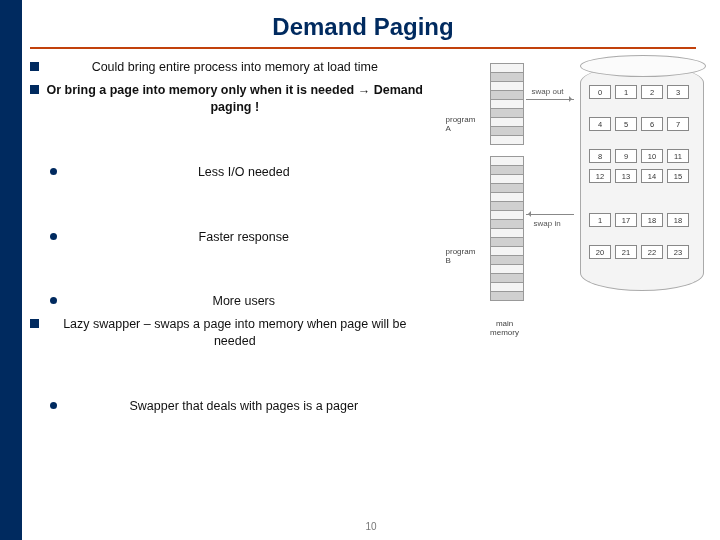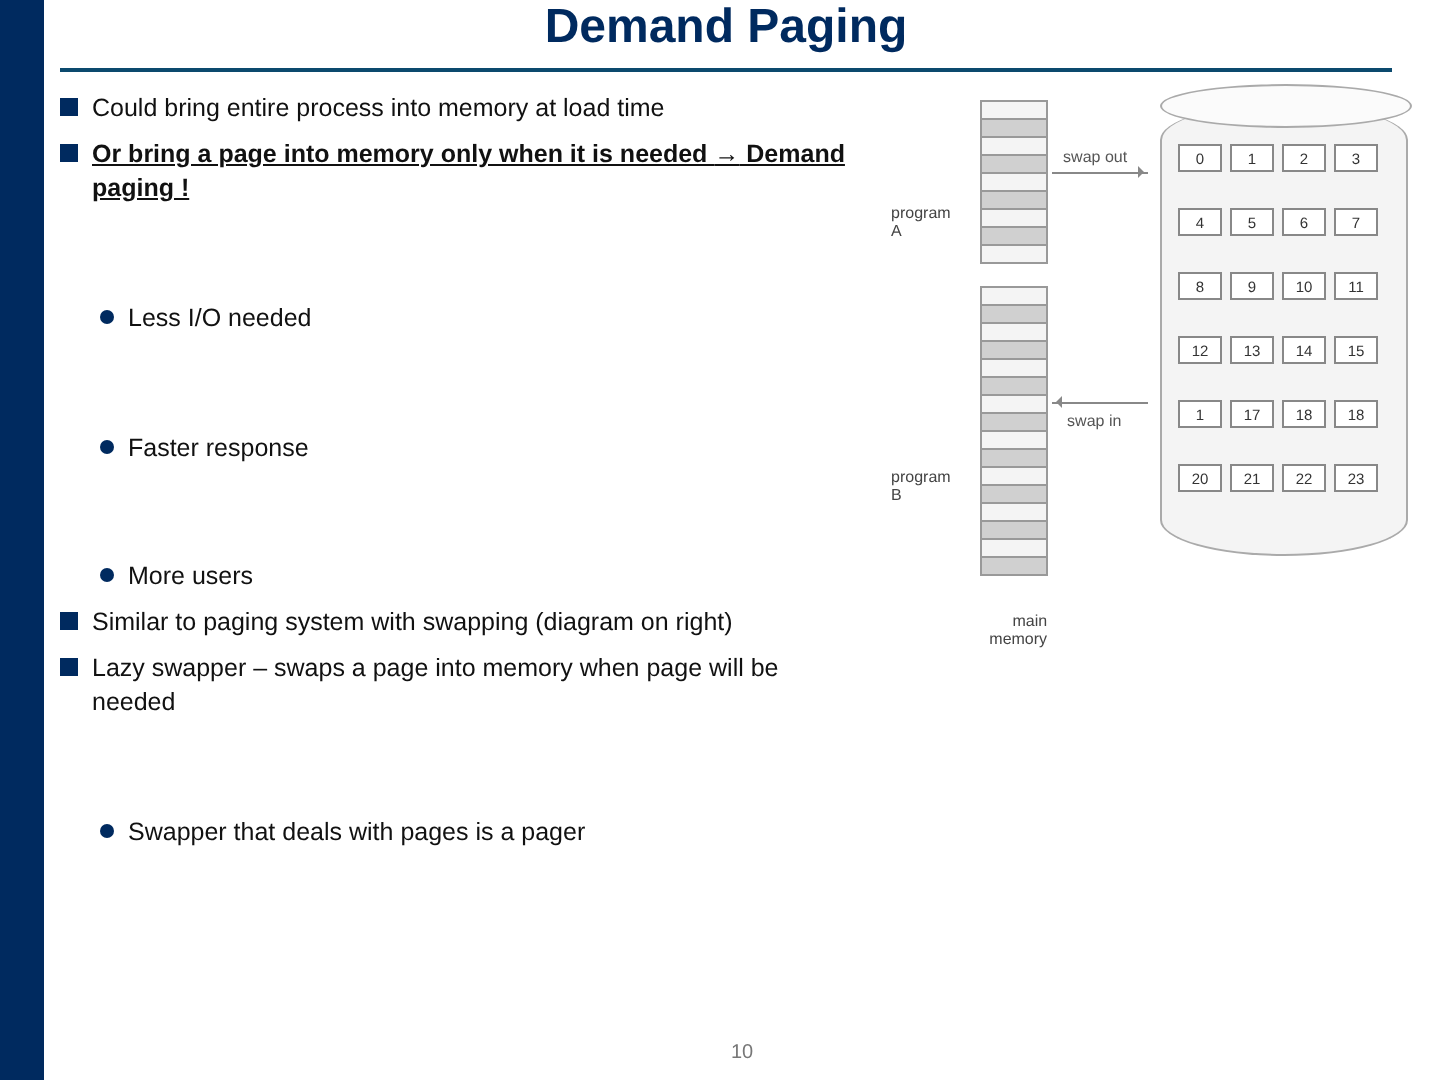--- a/index.html
+++ b/index.html
@@ -10,58 +10,58 @@
     background: #fff;
     position: relative;
     overflow: hidden;
     border-left: 22px solid #002a5f;
   }
   .title {
     text-align: center;
     font-size: 24px;
     font-weight: bold;
     color: #002a5f;
-    padding: 0 0 6px;
-    border-bottom: 2px solid #0c4a6e;
+    padding: 13px 0 6px;
+    border-bottom: 2px solid #c2410c;
     margin: 0 24px 10px 8px;
   }
   .content-wrap {
     display: flex;
     padding: 0 10px 0 6px;
   }
   .text-col { flex: 0 0 58%; }
   .diagram-col { flex: 1; position: relative; padding-left: 4px; }
-  ul.lvl1 { list-style: none; font-size: 12.5px; color: #111; }
+  ul.lvl1 { list-style: none; font-size: 12.5px; color: #111; text-align: center; }
   ul.lvl1 > li { position: relative; padding-left: 18px; margin-bottom: 6px; line-height: 1.35; }
   ul.lvl1 > li::before {
     content: ""; position: absolute; left: 2px; top: 3px;
     width: 9px; height: 9px; background: #002a5f;
   }
   ul.lvl2 { list-style: none; margin-top: 4px; }
   ul.lvl2 > li { position: relative; padding-left: 18px; margin-bottom: 4px; margin-top: 48px; }
   ul.lvl2 > li::before {
     content: ""; position: absolute; left: 4px; top: 4px;
     width: 7px; height: 7px; background: #002a5f; border-radius: 50%;
   }
-  .ub { text-decoration: underline; font-weight: bold; }
+  .ub { font-weight: bold; }
   .b { font-weight: normal; }
   .page-num {
     position: absolute; bottom: 8px; left: 50%; transform: translateX(-50%);
     font-size: 10px; color: #777;
   }
   
   .diagram { position: relative; width: 100%; height: 300px; font-size: 8.5px; color: #333; }
   .memcol { position: absolute; left: 62px; top: 4px; width: 34px; }
   .memcol .slot { height: 10px; border: 1px solid #999; margin-bottom: -1px; background: #f4f4f4; }
   .memcol .slot.shade { background: #d0d0d0; }
   .memcol .spacer { height: 12px; }
   .memlabel { position: absolute; font-size: 8px; color: #444; }
   .lblA { left: 18px; top: 56px; }
   .lblB { left: 18px; top: 188px; }
-  .lblMain { left: 26px; top: 260px; text-align: right; width: 70px; }
+  .lblMain { left: 42px; top: 260px; text-align: center; width: 70px; }
   .disk {
     position: absolute; right: 6px; top: 6px; width: 124px; height: 226px;
     background: #f4f4f4; border: 1px solid #aaa;
     border-radius: 62px/18px;
     border-top: none;
   }
   .disk::before {
     content: ""; position: absolute; left: -1px; top: -10px; width: 124px; height: 20px;
     background: #fbfbfb; border: 1px solid #aaa; border-radius: 50%;
   }
@@ -82,21 +82,20 @@
     <ul class="lvl1">
       <li>Could bring entire process into memory at load time</li>
       <li>
         <span class="ub">Or bring a page into memory only when it is needed </span><span class="ub">→</span><span class="ub"> Demand paging !</span>
         <ul class="lvl2">
           <li>Less I/O needed</li>
           <li>Faster response</li>
           <li>More users</li>
         </ul>
       </li>
-      <li>Similar to paging system with swapping (diagram on right)</li>
       <li>
         <span class="b">Lazy swapper</span><span> – swaps a page into memory when page will be needed</span>
         <ul class="lvl2">
           <li>
             <span>Swapper that deals with pages is a </span><span class="b">pager</span>
           </li>
         </ul>
       </li>
     </ul>
   </div>
@@ -150,21 +149,21 @@
           <div class="pagebox">5</div>
           <div class="pagebox">6</div>
           <div class="pagebox">7</div>
         </div>
         <div class="diskrow" style="top:84px">
           <div class="pagebox">8</div>
           <div class="pagebox">9</div>
           <div class="pagebox">10</div>
           <div class="pagebox">11</div>
         </div>
-        <div class="diskrow" style="top:116px">
+        <div class="diskrow" style="top:104px">
           <div class="pagebox">12</div>
           <div class="pagebox">13</div>
           <div class="pagebox">14</div>
           <div class="pagebox">15</div>
         </div>
         <div class="diskrow" style="top:148px">
           <div class="pagebox">1</div>
           <div class="pagebox">17</div>
           <div class="pagebox">18</div>
           <div class="pagebox">18</div>

